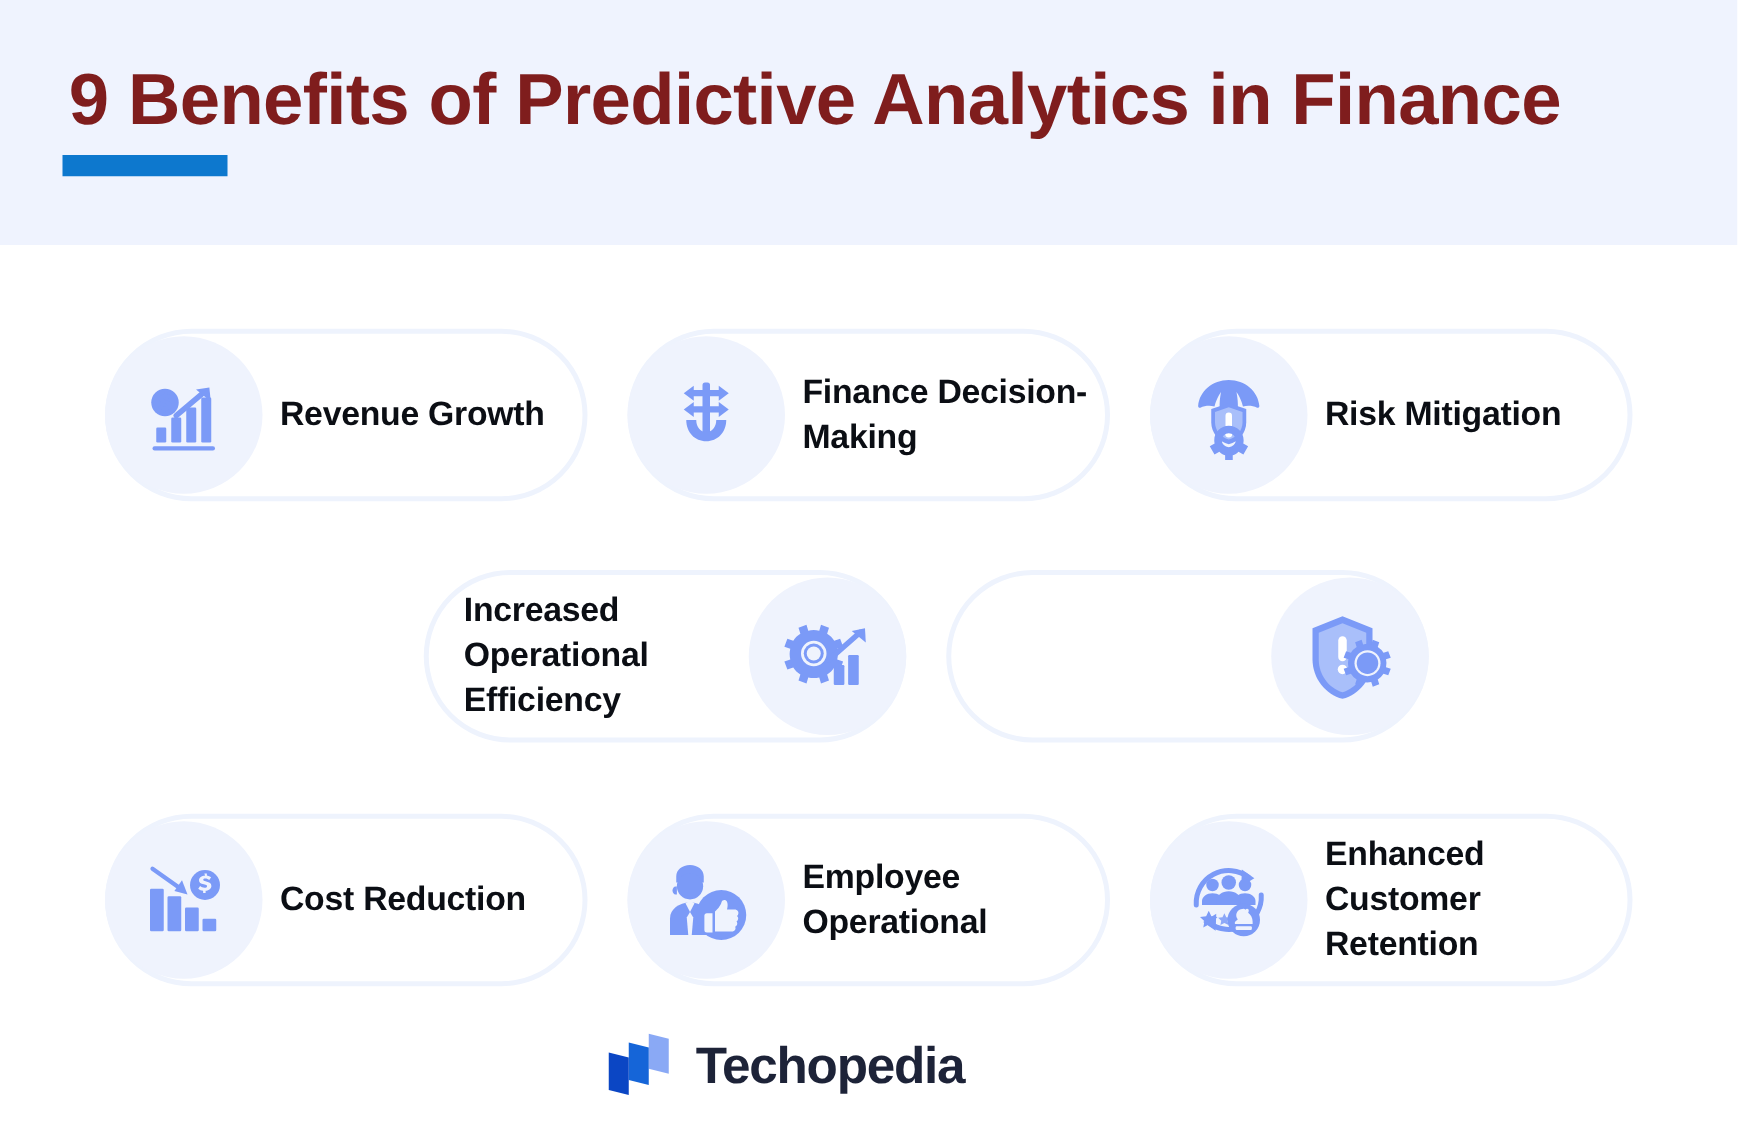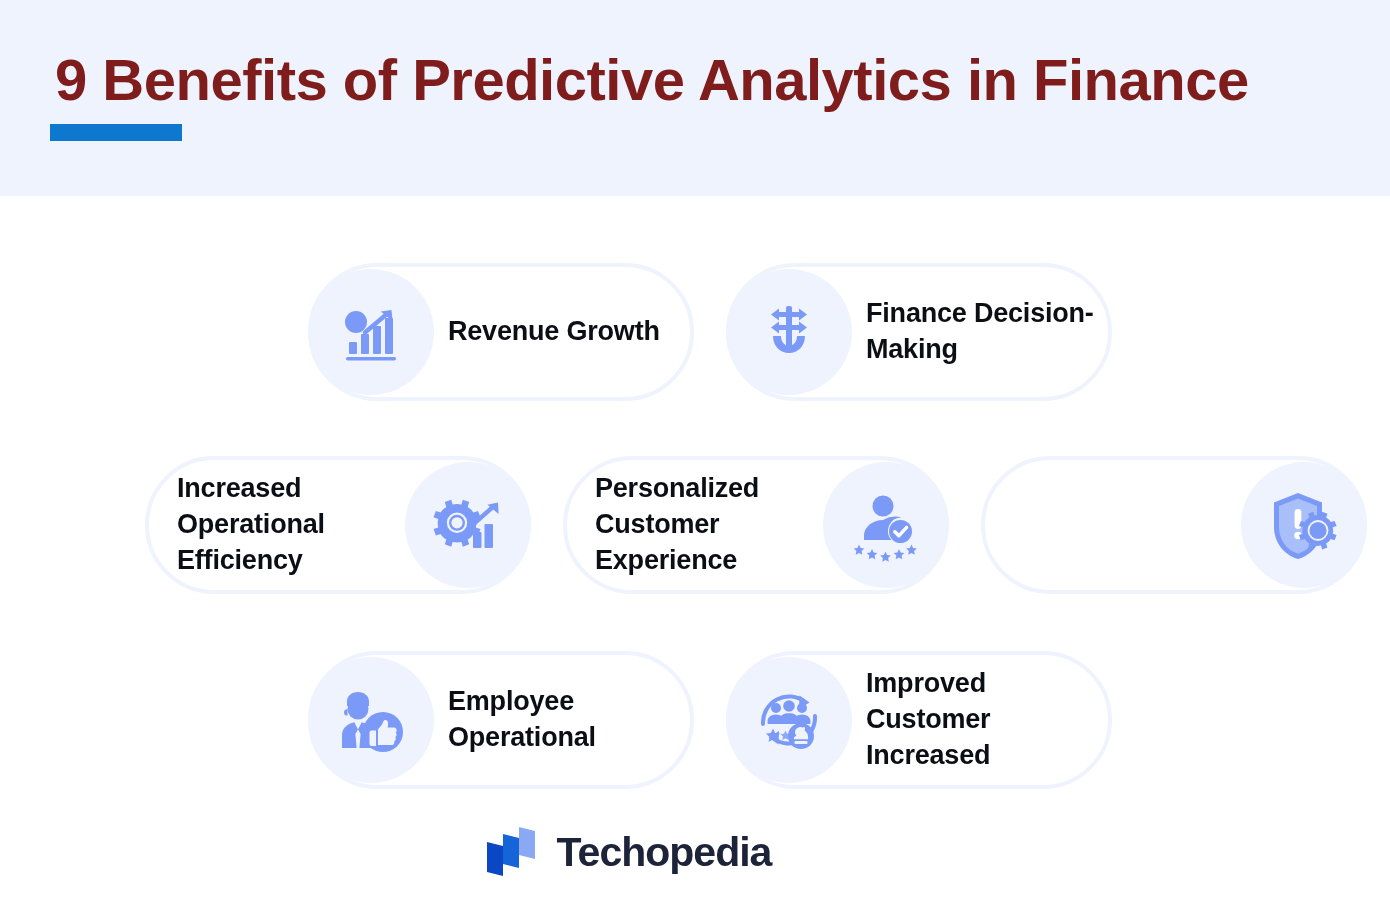--- a/index.html
+++ b/index.html
@@ -41,21 +41,21 @@
     left: 50px;
     top: 124px;
     width: 132px;
     height: 17px;
     background: #0d78ce;
   }
 
   
   .grid {
     position: absolute;
-    left: 15px;
+    left: 0;
     top: 196px;
     width: 1212px;
     height: 600px;
   }
   .row {
     position: absolute;
     left: 0;
     width: 1390px;
     height: 200px;
     display: flex;
@@ -179,20 +179,35 @@
             <path d="M36 37.8c-7.3 0-13.2 5.9-13.2 13.2h-5.2l2.1-6.6-5.6-2.6 3.3-6 5.2 3.1 3.4-5-4.2-4.2 4.8-4.6 3.9 4.5 5.5-2.2-.8-5.9h6.9l-.6 5.9 5.5 2.2 3.9-4.5 4.8 4.6-4.2 4.2 3.4 5 5.2-3.1 3.3 6-5.6 2.6 2.1 6.6h-5.2c0-7.3-5.9-13.2-13.2-13.2z" opacity="0"></path>
           </g>
           <g fill="#7b9af7">
             <path d="M20.5 38.8h7.8c0 4.3 3.4 7.7 7.7 7.7s7.7-3.4 7.7-7.7h7.8c0 6.6-4.3 12.2-10.3 14.2l3.2 3.7-4.4 3.8-4-4.7-4 4.7-4.4-3.8 3.2-3.7c-6-2-10.3-7.6-10.3-14.2z" opacity="0"></path>
           </g>
         </svg>
       </div>
       <div class="card-label">Finance Decision-Making</div>
     </div>
 
+    <div class="card icon-left">
+      <div class="icon-circle">
+        <svg width="72" height="72" viewBox="0 0 72 72" aria-hidden="true">
+          <g fill="#7b9af7">
+            <path d="M36 8c-13 0-23.5 9-24.5 20.8 0 1 .9 1.7 1.8 1.3 3.5-1.6 7.6-2 11.3-.9.7-2.6 2.2-7.4 5.2-11.6-1 5.2-1.2 9.5-1.1 12.2 4.6-2.2 10-2.2 14.6 0 .1-2.7-.1-7-1.1-12.2 3 4.2 4.5 9 5.2 11.6 3.7-1.1 7.8-.7 11.3.9.9.4 1.8-.3 1.8-1.3C59.5 17 49 8 36 8z"></path>
+            <path d="M36 26.5 22 31.2v10.6c0 8.2 5.8 15.6 14 17.5 8.2-1.9 14-9.3 14-17.5V31.2z"></path>
+            <path d="M36 29.8 25 33.5v8.3c0 6.4 4.5 12.2 11 13.7 6.5-1.5 11-7.3 11-13.7v-8.3z" fill="#a9bffa"></path>
+            <rect x="33.4" y="34" width="5.2" height="13" rx="2.6" fill="#ffffff"></rect>
+            <circle cx="36" cy="51" r="2.9" fill="#ffffff"></circle>
+            <path d="M36 44.5c-6.4 0-11.6 5.2-11.6 11.6 0 .9.1 1.8.3 2.6l-3.9 2.3 3.8 6.5 3.9-2.2c1.3 1.3 2.9 2.3 4.6 2.9v4.5h6.1v-4.5c1.7-.6 3.3-1.6 4.6-2.9l3.9 2.2 3.8-6.5-3.9-2.3c.2-.8.3-1.7.3-2.6 0-6.4-5.2-11.6-11.9-11.6zm0 17.2a5.6 5.6 0 1 1 0-11.2 5.6 5.6 0 0 1 0 11.2z"></path>
+          </g>
+        </svg>
+      </div>
+      <div class="card-label">Risk Mitigation</div>
+    </div>
 
   </div>
 
   <div class="row row-2">
 
     <div class="card icon-right">
       <div class="icon-circle">
         <svg width="74" height="74" viewBox="0 0 74 74" aria-hidden="true">
           <g fill="#7b9af7">
             <path d="M26 16c-1.5 0-3 .2-4.4.5l-1.4-4.8-6.4 2.4 1.5 4.8c-2.3 1.4-4.3 3.3-5.7 5.6l-4.7-1.6-2.4 6.4 4.7 1.6c-.3 1.4-.5 2.8-.5 4.3s.2 2.9.5 4.3l-4.7 1.6 2.4 6.4 4.7-1.6c1.4 2.3 3.4 4.2 5.7 5.6l-1.5 4.8 6.4 2.4 1.4-4.8c1.4.3 2.9.5 4.4.5s3-.2 4.4-.5l1.4 4.8 6.4-2.4-1.5-4.8c2.3-1.4 4.3-3.3 5.7-5.6l4.7 1.6 2.4-6.4-4.7-1.6c.3-1.4.5-2.8.5-4.3s-.2-2.9-.5-4.3l4.7-1.6-2.4-6.4-4.7 1.6c-1.4-2.3-3.4-4.2-5.7-5.6l1.5-4.8-6.4-2.4-1.4 4.8C29 16.2 27.5 16 26 16zm0 8.6a10.2 10.2 0 1 1 0 20.4 10.2 10.2 0 0 1 0-20.4z"></path>
@@ -202,40 +217,20 @@
             <rect x="53.5" y="36" width="8.5" height="24" rx="1"></rect>
             <rect x="65" y="28" width="8.5" height="32" rx="0" opacity="0"></rect>
             <path d="M38 40 L63 18" stroke="#7b9af7" stroke-width="4.4" fill="none" stroke-linecap="round"></path>
             <path d="M67 14.5 L67.6 26 L56.4 16.8 Z"></path>
           </g>
         </svg>
       </div>
       <div class="card-label">Increased Operational Efficiency</div>
     </div>
 
-    <div class="card icon-right">
-      <div class="icon-circle">
-        <svg width="78" height="78" viewBox="0 0 78 78" aria-hidden="true">
-          <g fill="#7b9af7">
-            <circle cx="36" cy="20" r="10.5"></circle>
-            <path d="M36 34c-10.5 0-19 7-19 15.6v4.4h27.5a13.5 13.5 0 0 1 10-22.6A25 25 0 0 0 36 34z"></path>
-            <circle cx="53.5" cy="45.5" r="11.5"></circle>
-            <path d="M47.8 45.8 L51.8 49.8 L59.6 41.4" stroke="#ffffff" stroke-width="3.4" fill="none" stroke-linecap="round" stroke-linejoin="round"></path>
-            <g>
-              <path d="M12 58.5 l1.6 3.4 3.7.5 -2.7 2.6.7 3.7 -3.3 -1.8 -3.3 1.8.7 -3.7 -2.7 -2.6 3.7 -.5z"></path>
-              <path d="M25 63 l1.6 3.4 3.7.5 -2.7 2.6.7 3.7 -3.3 -1.8 -3.3 1.8.7 -3.7 -2.7 -2.6 3.7 -.5z"></path>
-              <path d="M38.5 65.5 l1.6 3.4 3.7.5 -2.7 2.6.7 3.7 -3.3 -1.8 -3.3 1.8.7 -3.7 -2.7 -2.6 3.7 -.5z"></path>
-              <path d="M52 63 l1.6 3.4 3.7.5 -2.7 2.6.7 3.7 -3.3 -1.8 -3.3 1.8.7 -3.7 -2.7 -2.6 3.7 -.5z"></path>
-              <path d="M64.5 58.5 l1.6 3.4 3.7.5 -2.7 2.6.7 3.7 -3.3 -1.8 -3.3 1.8.7 -3.7 -2.7 -2.6 3.7 -.5z"></path>
-            </g>
-          </g>
-        </svg>
-      </div>
-      <div class="card-label">Personalized Customer Experience</div>
-    </div>
 
     <div class="card icon-right">
       <div class="icon-circle">
         <svg width="76" height="76" viewBox="0 0 76 76" aria-hidden="true">
           <g fill="#7b9af7">
             <path d="M32 6 8 15.5v24.8C8 55.5 18.2 68.4 32 72c13.8-3.6 24-16.5 24-31.7V15.5z"></path>
             <path d="M32 11.5 13 19.1v21.2c0 12.5 8 23.2 19 26.4 11-3.2 19-13.9 19-26.4V19.1z" fill="#a9bffa"></path>
             <rect x="28.6" y="22" width="6.8" height="20" rx="3.4" fill="#ffffff"></rect>
             <circle cx="32" cy="48.5" r="3.8" fill="#ffffff"></circle>
             <path d="M52 28c-1.2 0-2.4.2-3.5.5l-1.2-3.8-5.2 2 1.2 3.8a14 14 0 0 0-4.6 4.6l-3.8-1.2-2 5.2 3.8 1.2a14 14 0 0 0 0 6.5l-3.8 1.2 2 5.2 3.8-1.2a14 14 0 0 0 4.6 4.6l-1.2 3.8 5.2 2 1.2-3.8a14 14 0 0 0 6.5 0l1.2 3.8 5.2-2-1.2-3.8a14 14 0 0 0 4.6-4.6l3.8 1.2 2-5.2-3.8-1.2a14 14 0 0 0 0-6.5l3.8-1.2-2-5.2-3.8 1.2a14 14 0 0 0-4.6-4.6l1.2-3.8-5.2-2-1.2 3.8A14 14 0 0 0 52 28z"></path>
@@ -243,20 +238,37 @@
             <circle cx="52" cy="43.5" r="8.6" fill="#7b9af7"></circle>
           </g>
         </svg>
       </div>
     </div>
 
   </div>
 
   <div class="row row-3">
 
+    <div class="card icon-left">
+      <div class="icon-circle">
+        <svg width="70" height="70" viewBox="0 0 70 70" aria-hidden="true">
+          <g fill="#7b9af7">
+            <rect x="8" y="26" width="11" height="34" rx="1"></rect>
+            <rect x="22" y="32" width="11" height="28" rx="1"></rect>
+            <rect x="36" y="41" width="11" height="19" rx="1"></rect>
+            <rect x="50" y="50" width="11" height="10" rx="1"></rect>
+            <path d="M10 10 L34 27" stroke="#7b9af7" stroke-width="3.4" fill="none" stroke-linecap="round"></path>
+            <path d="M38 30.5 L27.5 27.8 L33.6 19.2 Z"></path>
+            <circle cx="52" cy="23" r="12"></circle>
+            <path d="M52 15.5c-2.8 0-4.8 1.5-4.8 3.6 0 1.9 1.3 2.7 3.9 3.3 2.1.5 2.5.8 2.5 1.5 0 .8-.8 1.2-2 1.2-1.4 0-2.6-.6-3.5-1.4l-1.5 2.2c1 .9 2.4 1.5 3.9 1.7v1.7h2v-1.7c2.8-.3 4.6-1.8 4.6-3.9 0-2-1.4-2.9-4.1-3.5-1.9-.5-2.4-.8-2.4-1.4 0-.6.6-1 1.7-1 1.2 0 2.3.5 3.1 1.2l1.5-2.2c-.9-.7-2.1-1.2-3.4-1.4v-1.6h-2z" fill="#eff3fd"></path>
+          </g>
+        </svg>
+      </div>
+      <div class="card-label">Cost Reduction</div>
+    </div>
 
     <div class="card icon-left">
       <div class="icon-circle">
         <svg width="76" height="76" viewBox="0 0 76 76" aria-hidden="true">
           <g fill="#7b9af7">
             <path d="M14 19c0-5 4.6-9 11-9s11 4 11 9v5h-3c-.6-3.3-3-5.8-6.4-6.6-2.8-.7-5.4.3-7.2 2.1-1.2 1.2-2.4 3-2.7 4.5H14z"></path>
             <circle cx="25" cy="27" r="10.5"></circle>
             <path d="M13.5 27.2c-1.4 0-2.5 1.5-2.5 3.2s1.1 3.2 2.5 3.2h1v-6.4z"></path>
             <path d="M25 40c-9 0-16 5.5-16 12.7V66h32V52.7C41 45.5 34 40 25 40z"></path>
             <path d="M21.4 40.5 25 47.5 28.6 40.5 25 38.6z" fill="#eff3fd"></path>
@@ -289,21 +301,21 @@
             <path d="M24 48.5 l2.1 4.5 4.9.6 -3.6 3.4 1 4.9 -4.4 -2.4 -4.4 2.4 1 -4.9 -3.6 -3.4 4.9 -.6z"></path>
             <path d="M36.5 50.5 l1.5 3.2 3.5.4 -2.5 2.4.7 3.5 -3.2 -1.7 -3.2 1.7.7 -3.5 -2.5 -2.4 3.5 -.4z" opacity="0.85"></path>
             <circle cx="52" cy="56" r="13"></circle>
             <g fill="#eff3fd">
               <path d="M52 47c-3.4 0-6 2.2-6 5.2 0 1.3.5 2.4 1.3 3.2l-2.4 2.2v1.6h14.2v-1.8c0-3-1.4-5.6-3.6-7.2.3-.5.5-1.1.5-1.8 0-.8-.5-1.4-1.3-1.4-.6 0-1.1.3-1.4.8-.4-.5-1-.8-1.3-.8z"></path>
               <rect x="45.5" y="61" width="13" height="3" rx="1"></rect>
             </g>
           </g>
         </svg>
       </div>
-      <div class="card-label">Improved Customer Increased</div>
+      <div class="card-label">Enhanced Customer Retention</div>
     </div>
 
   </div>
 
 </div>
 
 <div class="footer">
   <svg class="logo-mark" width="58" height="54" viewBox="0 0 58 54" aria-hidden="true">
     <path d="M36 2 L52 6 L52 34 L36 30 Z" fill="#8aa9f5"></path>
     <path d="M20 9 L36 13 L36 43 L20 39 Z" fill="#1565d8"></path>

